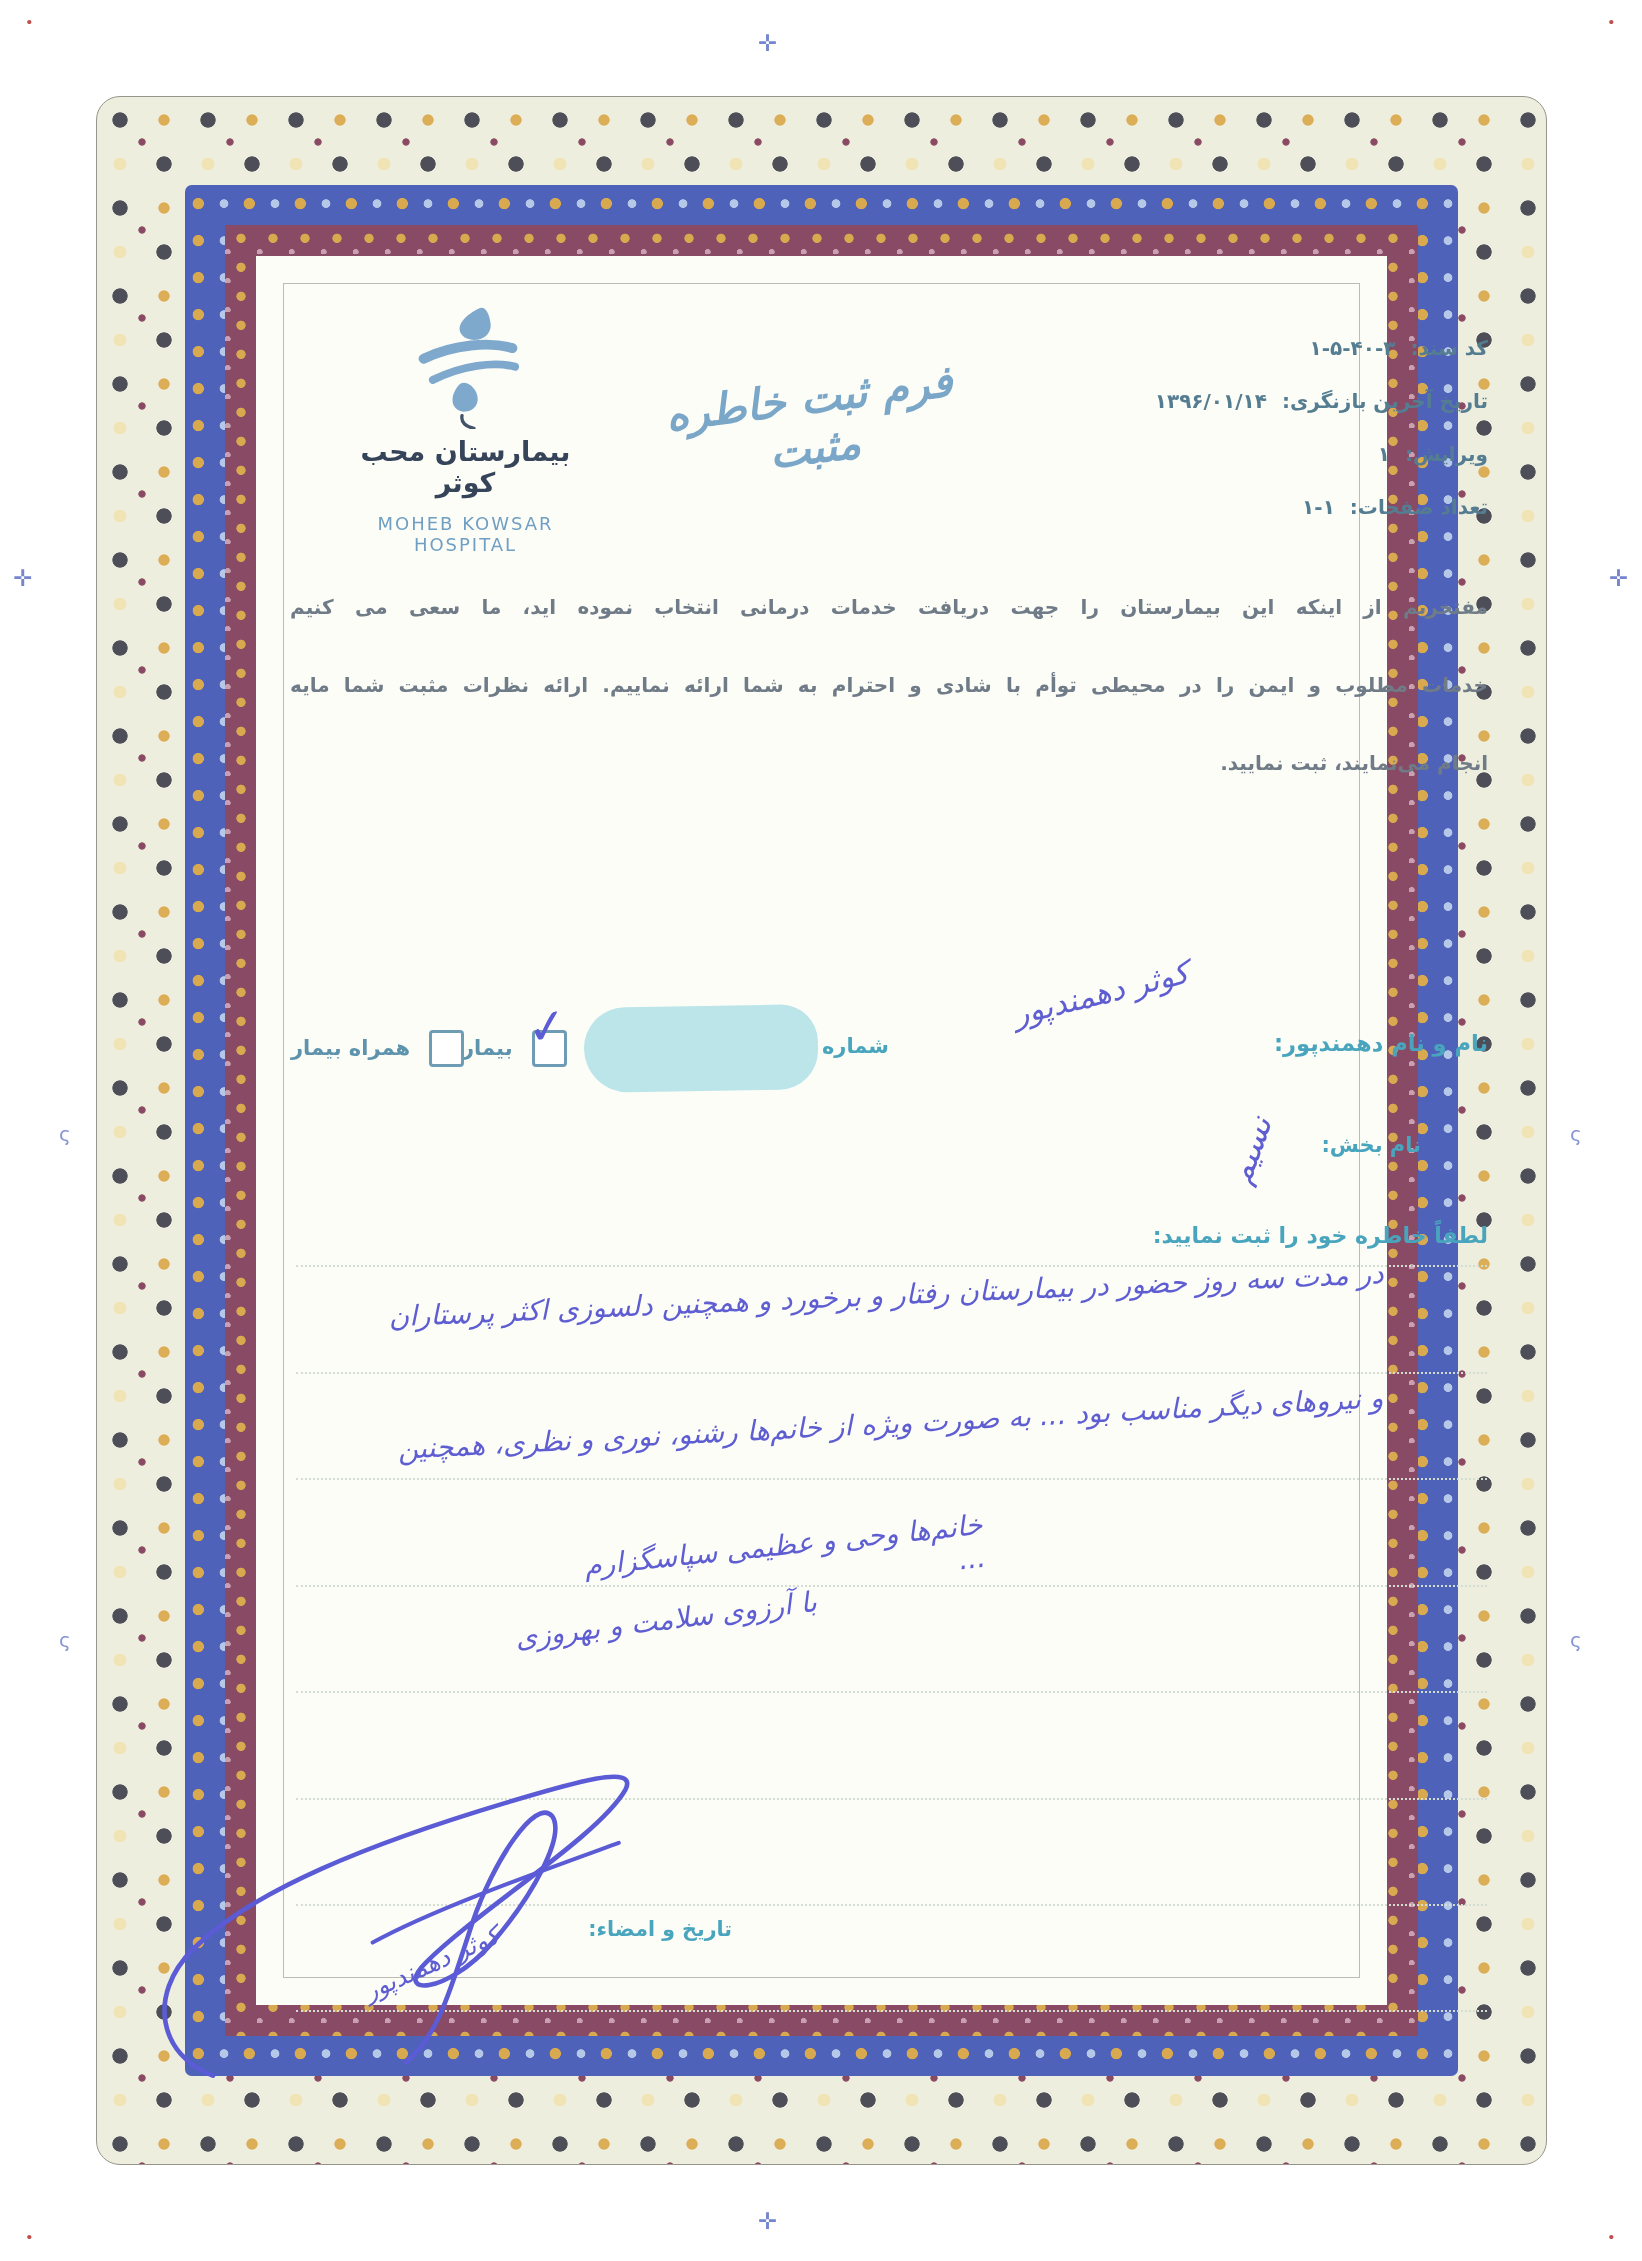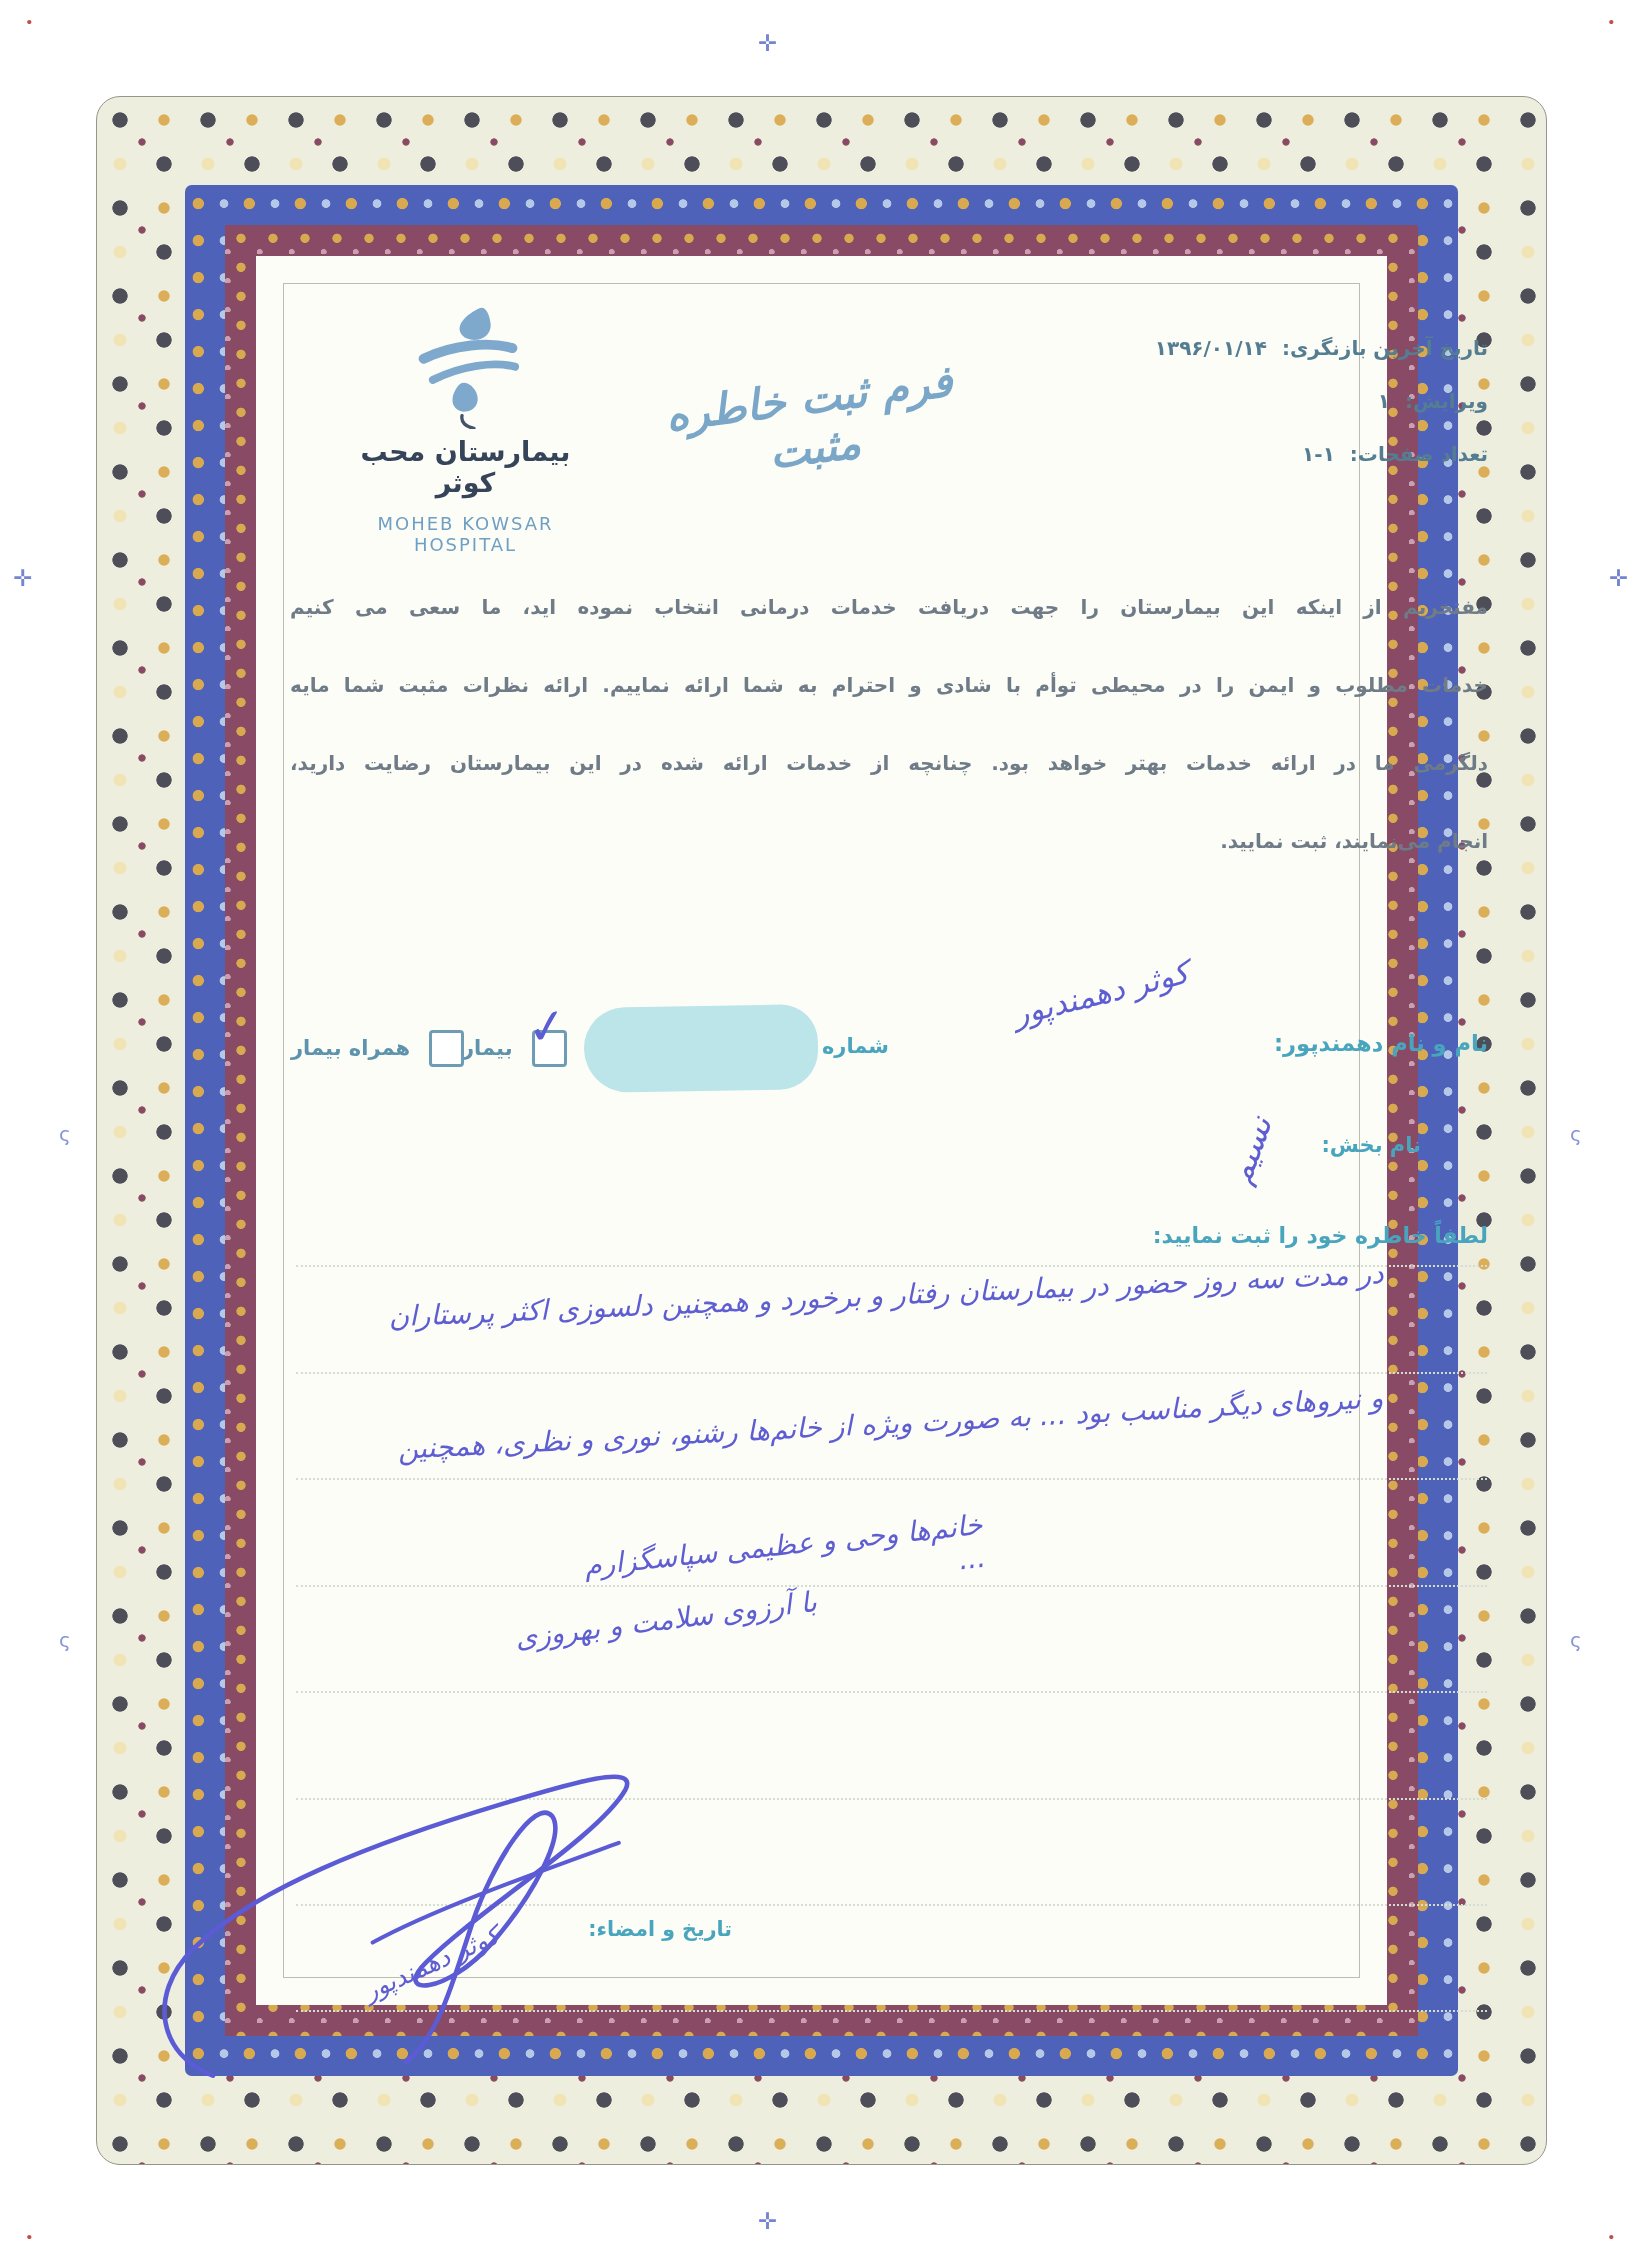--- a/index.html
+++ b/index.html
@@ -112,37 +112,40 @@
       <path d="M74 170 C72 180 80 187 92 189" stroke="#44526a" stroke-width="5" fill="none" stroke-linecap="round"></path>
     </svg>
     <div class="logo-fa">بیمارستان محب کوثر</div>
     <div class="logo-en">MOHEB KOWSAR HOSPITAL</div>
   </div>
 
   <div class="title">فرم ثبت خاطره مثبت</div>
 
   <div class="meta">
     <div class="row">
+      <span>کد سند:</span>
+      <span class="value">۳-۴۰-۵-۱</span>
+    </div>
+    <div class="row">
       <span>تاریخ آخرین بازنگری:</span>
       <span class="value">۱۳۹۶/۰۱/۱۴</span>
     </div>
     <div class="row">
       <span>ویرایش:</span>
       <span class="value">۱</span>
     </div>
     <div class="row">
       <span>تعداد صفحات:</span>
       <span class="value">۱-۱</span>
     </div>
   </div>
 
   <div class="intro">
     <div class="line">مفتخریم از اینکه این بیمارستان را جهت دریافت خدمات درمانی انتخاب نموده اید، ما سعی می کنیم</div>
     <div class="line">خدمات مطلوب و ایمن را در محیطی توأم با شادی و احترام به شما ارائه نماییم. ارائه نظرات مثبت شما مایه</div>
-    <div class="line">دلگرمی ما در ارائه خدمات بهتر خواهد بود. چنانچه از خدمات ارائه شده در این بیمارستان رضایت دارید،</div>
     <div class="line last">انجام می‌نمایند، ثبت نمایید.</div>
   </div>
 
   <div class="lbl" style="right:155px;top:1030px;font-size:22.6px;">نام و نام دهمندپور:</div>
   <div class="hand" style="left:1011px;top:975px;font-size:31px;transform:rotate(-14deg);">کوثر دهمندپور</div>
 
   <div class="lbl" style="right:754px;top:1034px;font-size:21px;">شماره تماس:</div>
   <div class="blob"></div>
 
   <div class="cbox" style="left:532px;top:1030px;"></div>

